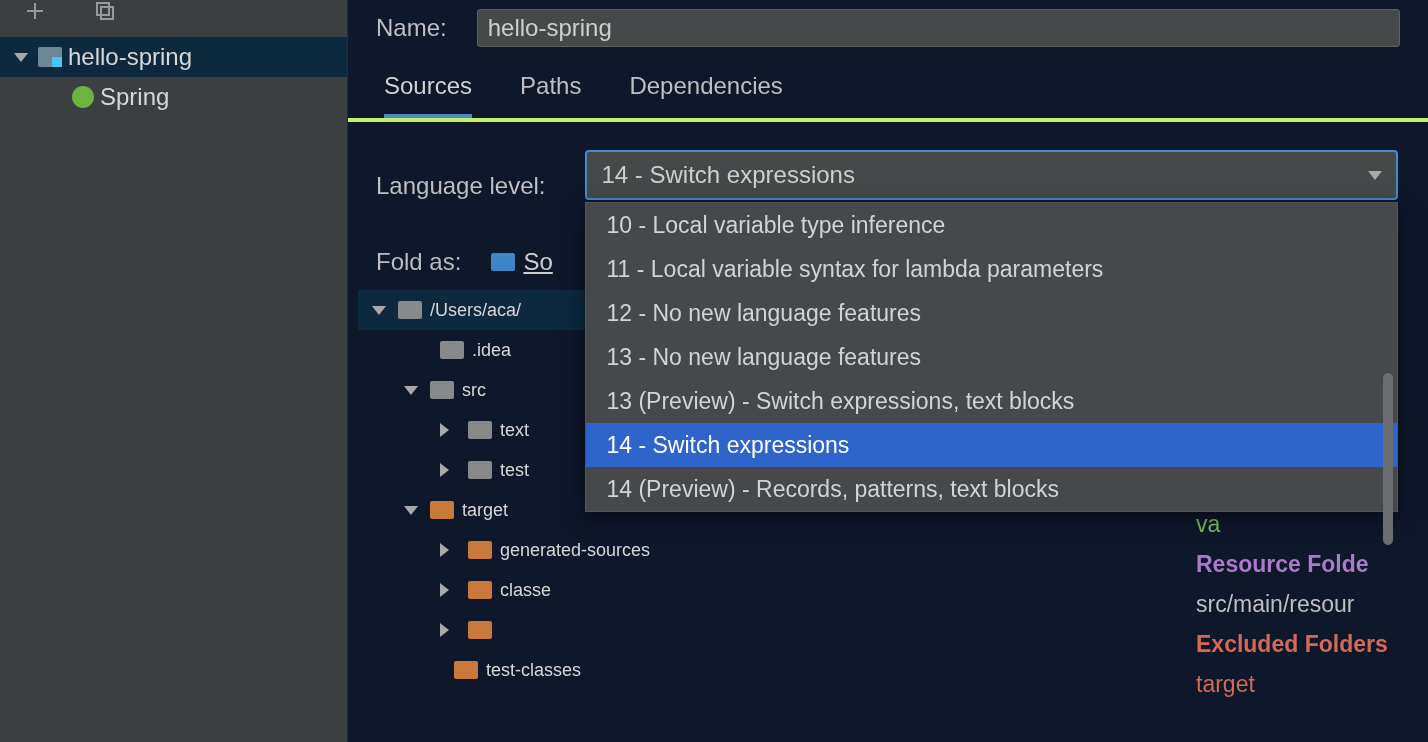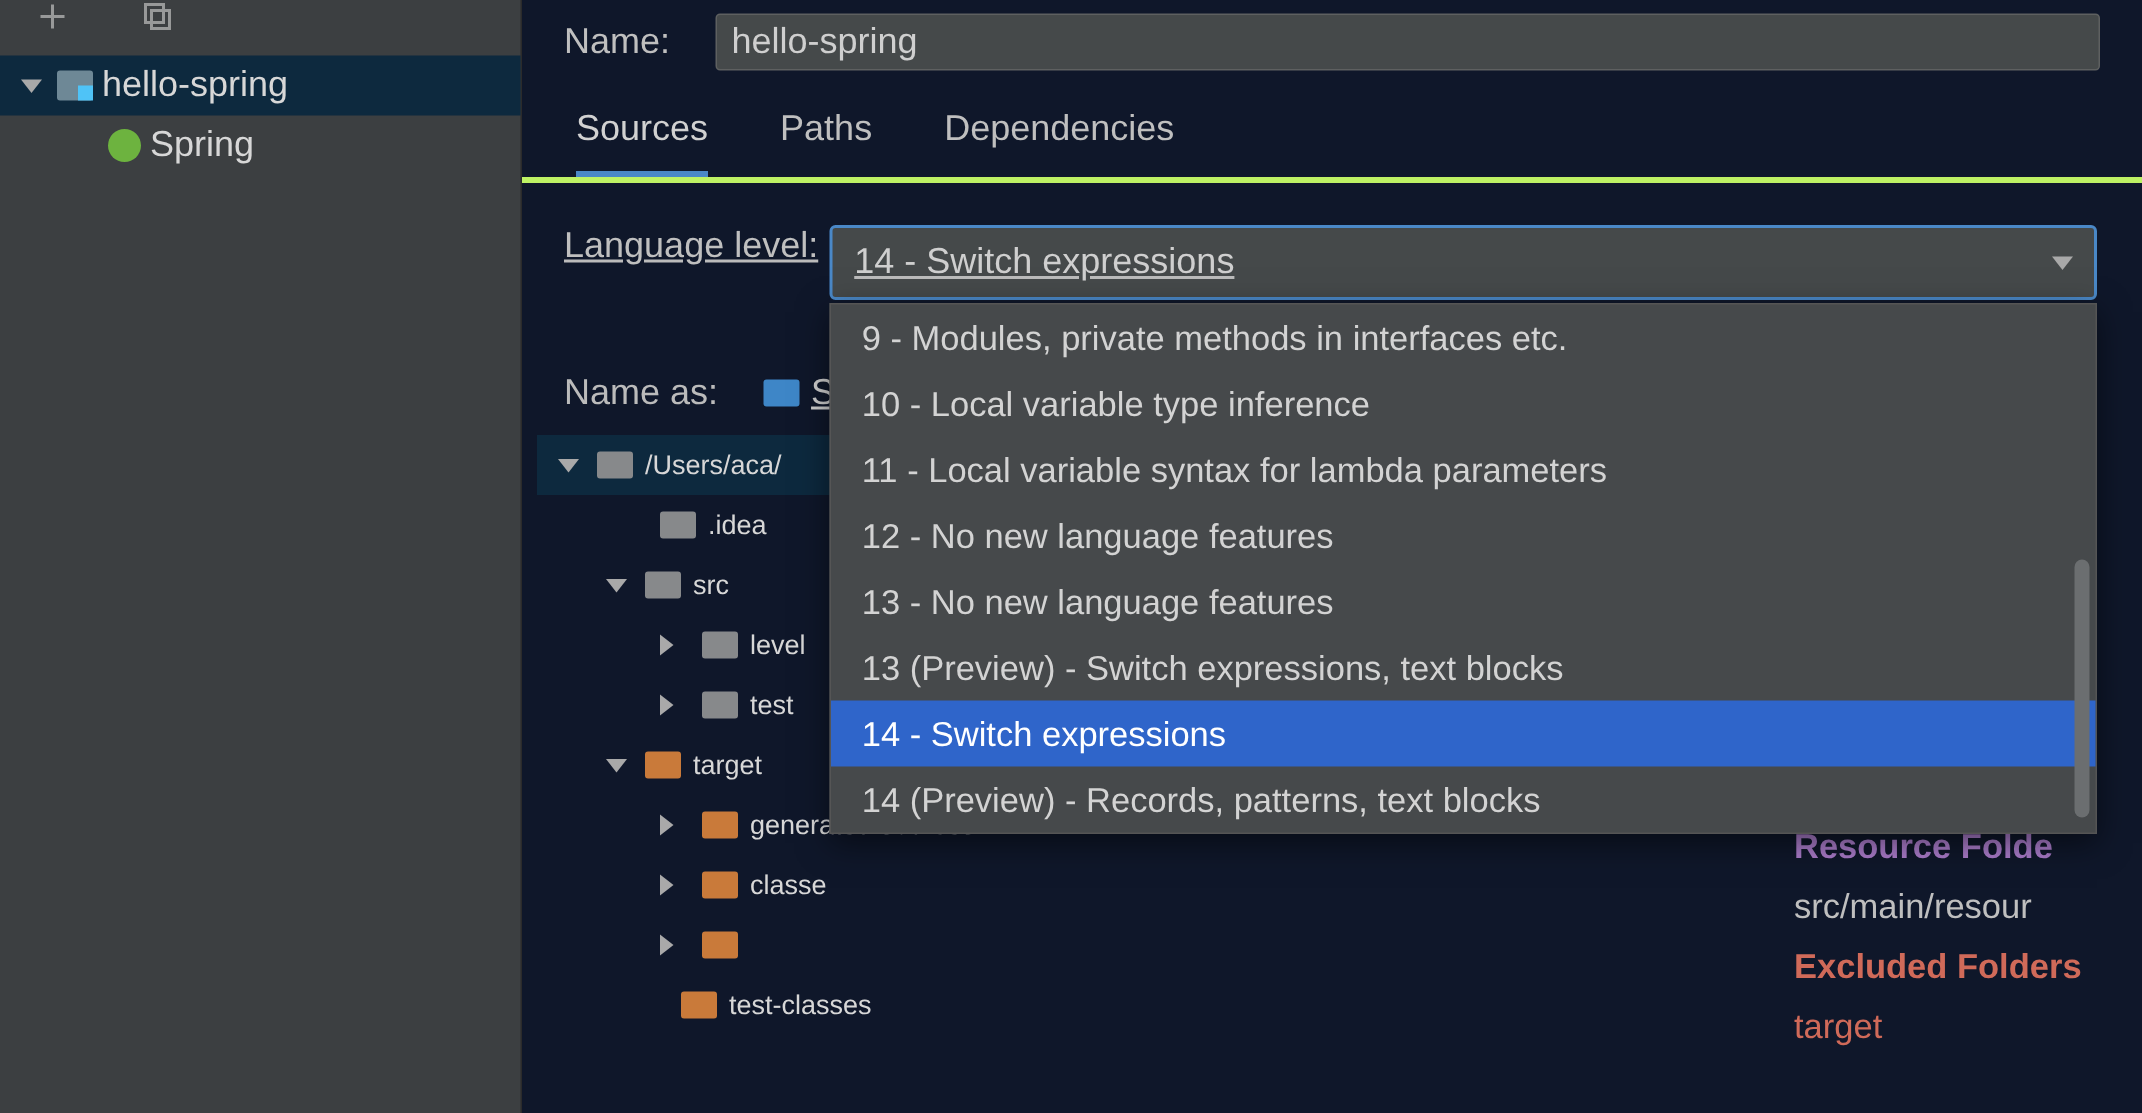--- a/index.html
+++ b/index.html
@@ -113,24 +113,23 @@
     padding-bottom: 14px;
     cursor: pointer;
   }
   .tab.active {
     color:#d1d1d1;
     border-bottom: 4px solid #4a88c7;
   }
 
   
   .ll-row {
-    display:flex; align-items:flex-start;
+    display:flex; align-items:flex-end;
     padding: 28px 30px 0 28px;
-    gap: 8px;
-    text-decoration: underline;
+    gap: 40px;
   }
   .ll-row .lbl { color:#bfbfbf; font-size:24px; white-space:nowrap; }
 
   .dropdown {
     flex:1;
     position:relative;
   }
   .dd-button {
     width: 100%;
     height: 50px;
@@ -284,35 +283,34 @@
   </div>
 
   <div class="ll-row">
     <span class="lbl">Language level:</span>
     <div class="dropdown">
       <div class="dd-button">
         <span>14 - Switch expressions</span>
         <span class="dd-caret"></span>
       </div>
       <div class="dd-list">
-        <div class="dd-item">9 - Modules, private methods in interfaces etc.</div>
         <div class="dd-item">10 - Local variable type inference</div>
         <div class="dd-item">11 - Local variable syntax for lambda parameters</div>
         <div class="dd-item">12 - No new language features</div>
         <div class="dd-item">13 - No new language features</div>
         <div class="dd-item">13 (Preview) - Switch expressions, text blocks</div>
         <div class="dd-item sel">14 - Switch expressions</div>
         <div class="dd-item">14 (Preview) - Records, patterns, text blocks</div>
         <div class="dd-scroll"></div>
       </div>
     </div>
   </div>
 
   <div class="mark-row">
-    <span class="lbl">Name as:</span>
+    <span class="lbl">Fold as:</span>
     <span class="mark-link">
       <span class="folder-icon fc-blue"></span>
       <span>So</span>
     </span>
   </div>
 
   <div class="folder-tree">
     <div class="frow sel">
       <span class="arrow"></span>
       <span class="folder-icon fc-grey"></span>
@@ -324,21 +322,21 @@
       <span class="flabel">.idea</span>
     </div>
     <div class="frow" style="padding-left:46px">
       <span class="arrow"></span>
       <span class="folder-icon fc-grey"></span>
       <span class="flabel">src</span>
     </div>
     <div class="frow" style="padding-left:82px">
       <span class="arrow right"></span>
       <span class="folder-icon fc-grey"></span>
-      <span class="flabel">level</span>
+      <span class="flabel">text</span>
     </div>
     <div class="frow" style="padding-left:82px">
       <span class="arrow right"></span>
       <span class="folder-icon fc-grey"></span>
       <span class="flabel">test</span>
     </div>
     <div class="frow" style="padding-left:46px">
       <span class="arrow"></span>
       <span class="folder-icon fc-orange"></span>
       <span class="flabel">target</span>

